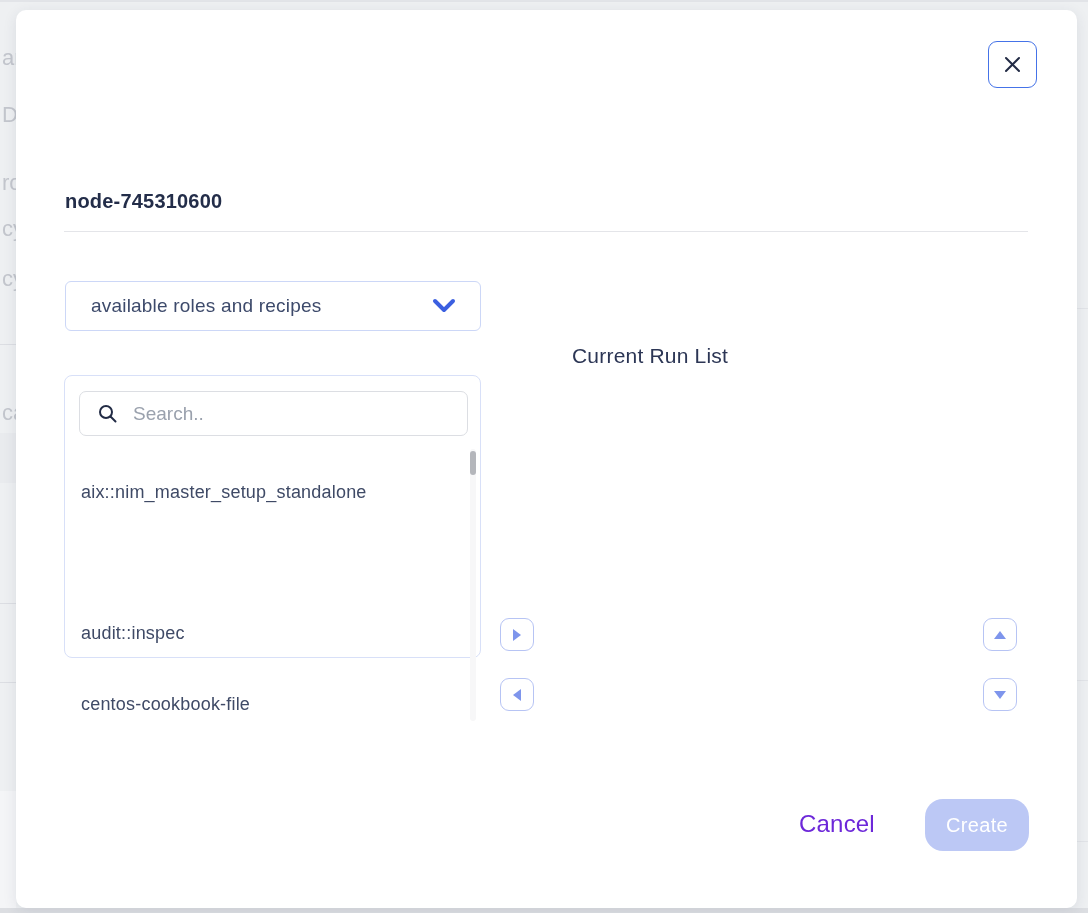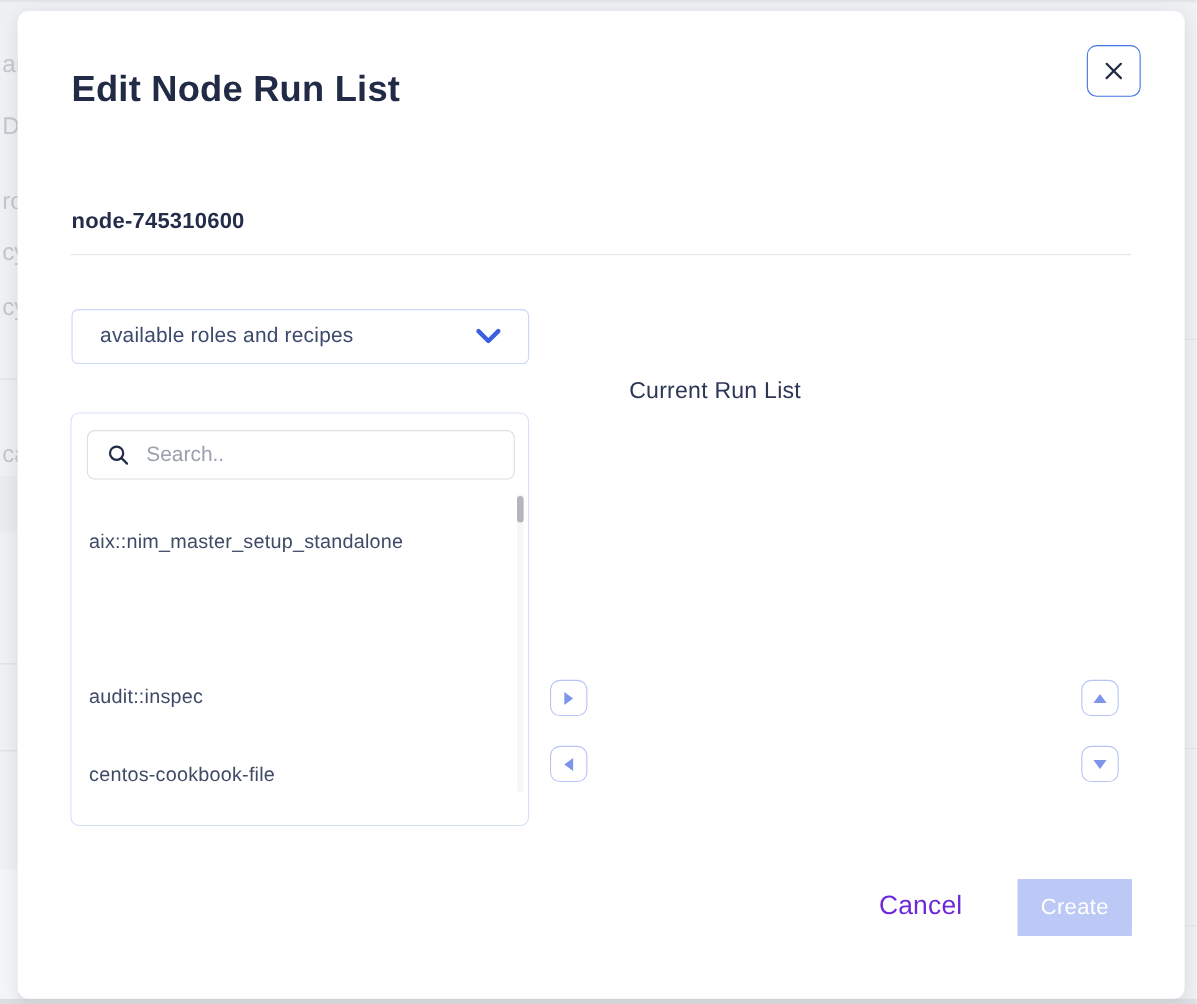--- a/index.html
+++ b/index.html
@@ -73,21 +73,21 @@
   .current-label {
     position: absolute; left: 556px; top: 334px;
     font-size: 21px; color: #2c3655; letter-spacing: 0.2px;
   }
 
   
   .listbox {
     position: absolute; background: #fff;
     border: 1px solid #d8e0f8; border-radius: 8px;
   }
-  .listbox.available { left: 48px; top: 365px; width: 417px; height: 376px; }
+  .listbox.available { left: 48px; top: 365px; width: 417px; height: 283px; }
   .listbox.current   { left: 552px; top: 366px; width: 390px; height: 351px; }
 
   .search-box {
     position: absolute; left: 14px; top: 15px;
     width: 389px; height: 45px;
     border: 1px solid #dcdee3; border-radius: 7px; background: #fff;
     display: flex; align-items: center; padding: 0 12px 0 18px;
   }
   .search-box svg { flex: 0 0 auto; }
   .search-input {
@@ -134,21 +134,21 @@
 
   
   .cancel-link {
     position: absolute; left: 783px; top: 800px;
     font-size: 24px; color: #6d28d9; cursor: pointer; letter-spacing: 0.2px;
   }
   .create-btn {
     position: absolute; left: 909px; top: 789px;
     width: 104px; height: 52px;
     background: #bcc8f5; color: #ffffff;
-    border: none; border-radius: 1px;
+    border: none; border-radius: 18px;
     font-size: 20px; letter-spacing: 0.3px;
     font-family: "Liberation Sans", "DejaVu Sans", sans-serif;
     cursor: default;
   }
 </style>
 </head>
 <body>
 
 <div class="stage">
 
@@ -164,21 +164,20 @@
   <div class="bd-line-l2"></div>
   <div class="bd-line-l3"></div>
   <div class="bd-block-l2"></div>
   <div class="bd-line-r1"></div>
   <div class="bd-line-r2"></div>
   <div class="bd-line-r3"></div>
   <div class="bd-bottom"></div>
 
   <div class="modal">
 
-    <h1 class="modal-title">Edit Node Run List</h1>
 
     <button class="close-btn" aria-label="Close">
       <svg width="17" height="17" viewBox="0 0 17 17">
         <path d="M2 2 L15 15 M15 2 L2 15" stroke="#222b45" stroke-width="2" stroke-linecap="round" fill="none"></path>
       </svg>
     </button>
 
     <div class="node-name">node-745310600</div>
     <div class="name-divider"></div>
 

